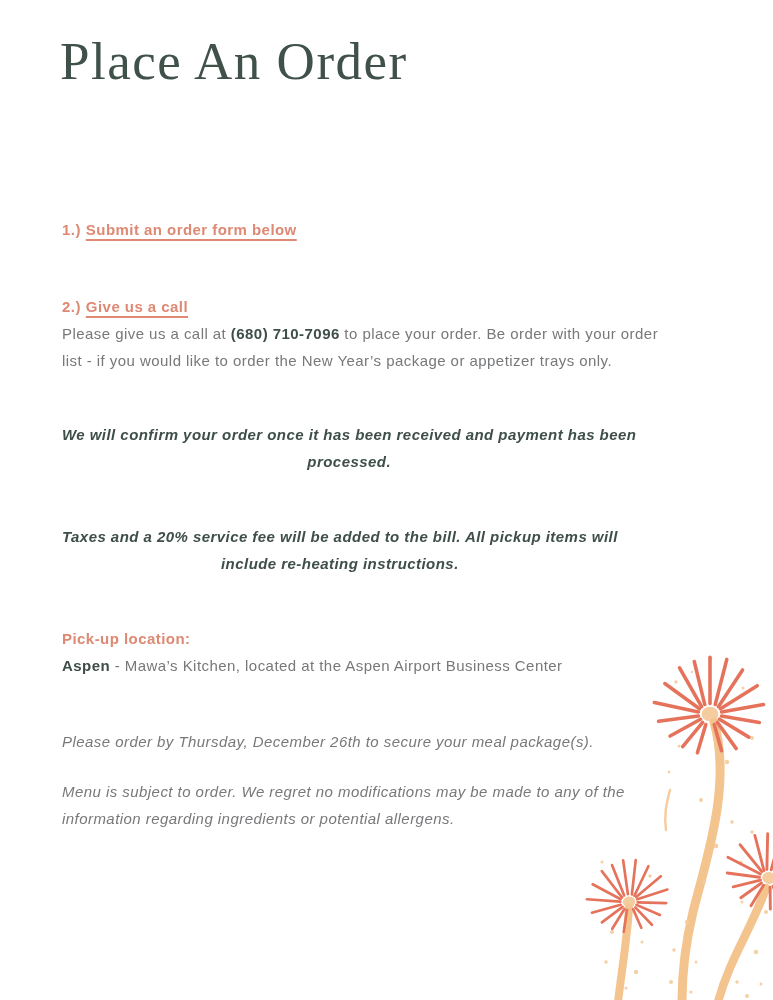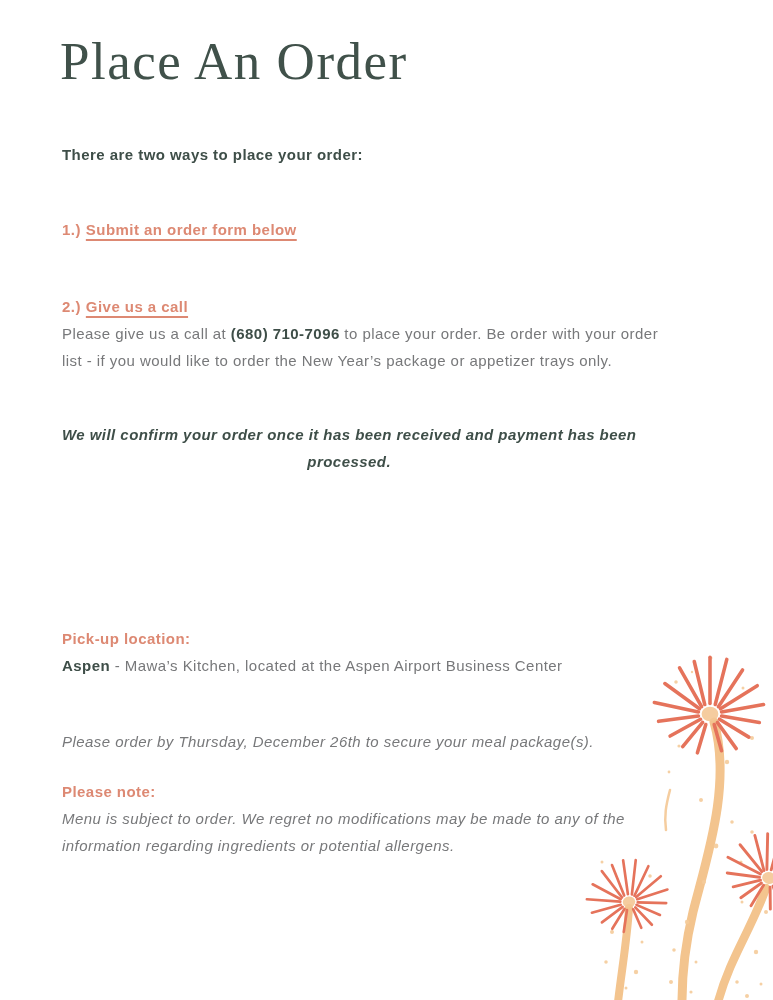--- a/index.html
+++ b/index.html
@@ -31,45 +31,47 @@
   .em-gray{color:var(--body);font-style:italic;}
   .fireworks{position:absolute;right:0;bottom:0;width:193px;height:350px;pointer-events:none;}
 </style>
 </head>
 <body>
 
 <div class="page">
 
   <h1 class="title">Place An Order</h1>
 
-  <p class="block bold-dark" style="top:141px;">There are two ways to place your order:</p>
 
   <p class="block" style="top:216px;"><span class="num-prefix">1.)</span><a class="order-link">Submit an order form below</a></p>
 
   <div class="block" style="top:293px;">
     <span class="line"><span class="num-prefix">2.)</span><a class="order-link">Give us a call</a></span>
     <span class="line"><span>Please give us a call at </span><span class="phone">(680) 710-7096</span><span> to place your order. Be order with your order</span></span>
     <span class="line">list - if you would like to order the New Year’s package or appetizer trays only.</span>
   </div>
 
   <div class="block em-dark" style="top:421px;">
     <span class="line">We will confirm your order once it has been received and payment has been</span>
     <span class="line">processed.</span>
   </div>
 
+  <div class="block em-dark" style="top:523px;">
+    <span class="line">Taxes and a 20% service fee will be added to the bill. All pickup items will</span>
+    <span class="line">include re-heating instructions.</span>
+  </div>
 
   <div class="block" style="top:625px;">
     <span class="line accent-bold">Pick-up location:</span>
     <span class="line"><span class="bold-dark">Aspen</span><span> - Mawa’s Kitchen, located at the Aspen Airport Business Center</span></span>
   </div>
 
   <p class="block em-gray" style="top:728px;">Please order by Thursday, December 26th to secure your meal package(s).</p>
 
   <div class="block" style="top:778px;">
-    <span class="line accent-bold">Please note:</span>
     <span class="line em-gray">Menu is subject to order. We regret no modifications may be made to any of the</span>
     <span class="line em-gray">information regarding ingredients or potential allergens.</span>
   </div>
 
   <svg class="fireworks" viewBox="0 0 193 350" aria-hidden="true">
     <defs>
       <g id="burst" stroke="#E5735B" stroke-width="3.4" stroke-linecap="round" fill="none">
         <ellipse cx="0" cy="0" rx="8" ry="7" fill="#F4C795" stroke="none" opacity="0.9"></ellipse>
         <line x1="0" y1="-10" x2="0" y2="-54"></line>
         <line x1="-5" y1="-9" x2="-15" y2="-50"></line>

